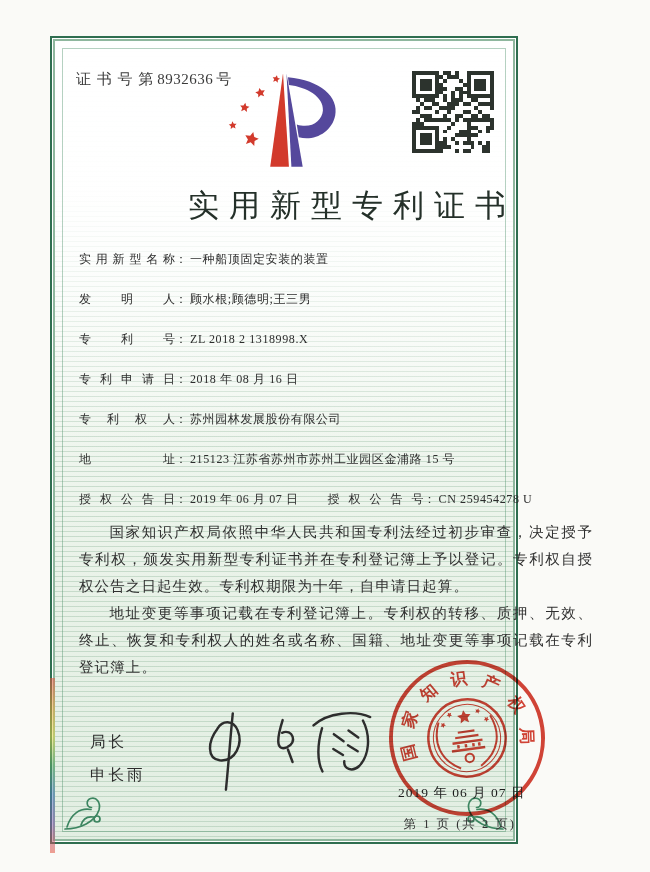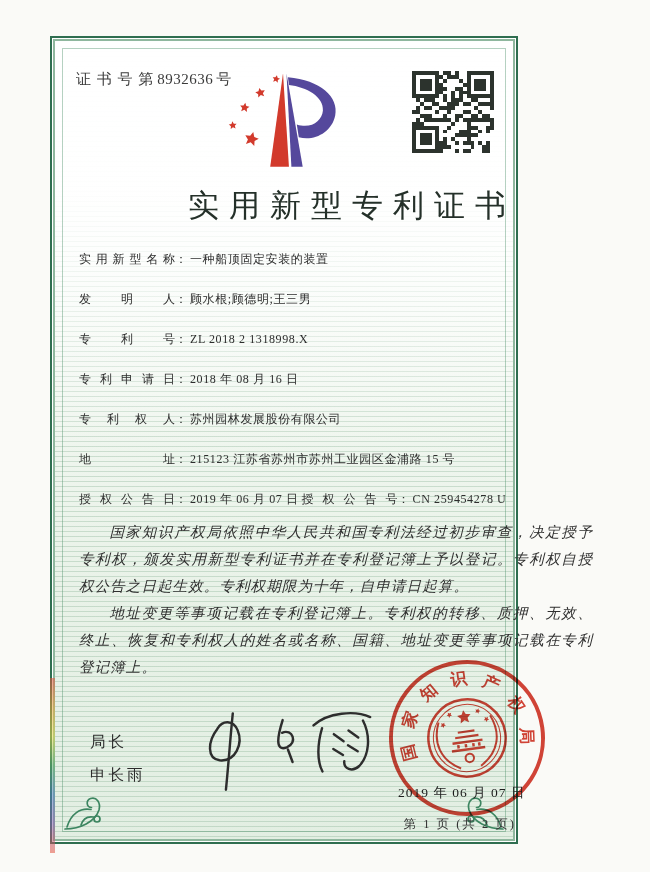--- a/index.html
+++ b/index.html
@@ -60,28 +60,27 @@
 
   
   .fields { position:absolute; left:27px; right:16px; top:209px; font-size:12px; color:#2d2d2d; }
   .frow { margin-bottom:16px; line-height:24px; white-space:nowrap; }
   .flabel {
     display:inline-block; width:96px; text-align:justify; text-align-last:justify;
     vertical-align:top;
   }
   .fcolon { display:inline-block; vertical-align:top; }
   .fvalue { letter-spacing:.6px; }
-  .fsecond { }
+  .fsecond { margin-left:26px; }
 
   
   .body-text {
     position:absolute; left:27px; top:481px; width:514px;
     font-size:14.5px; line-height:27px; color:#2f2f2f; letter-spacing:1.1px;
     text-align:justify;
-    font-style:italic;
   }
   .body-text p { text-indent:2.1em; }
 
   
   .signer-title { position:absolute; left:38px; top:694px; font-size:15.5px; letter-spacing:3px; color:#2b2b2b; }
   .signer-name  { position:absolute; left:38px; top:727px; font-size:15.5px; letter-spacing:3px; color:#2b2b2b; }
   .signature { position:absolute; left:142px; top:665px; width:190px; height:95px; }
 
   
   .seal {

